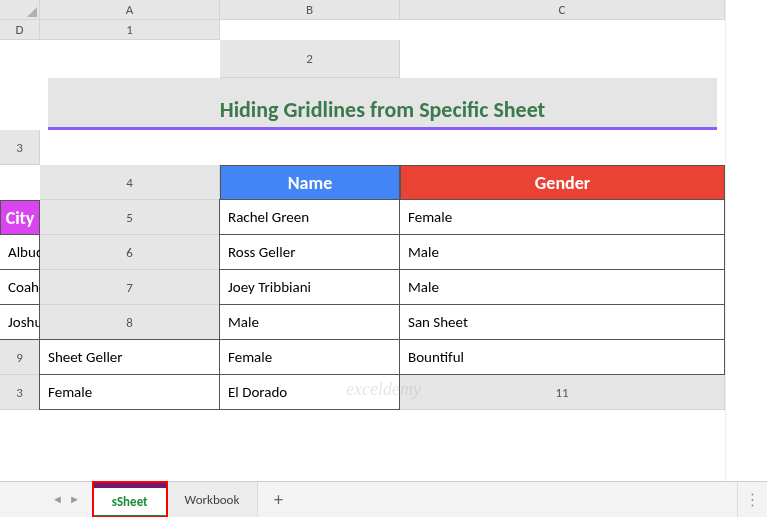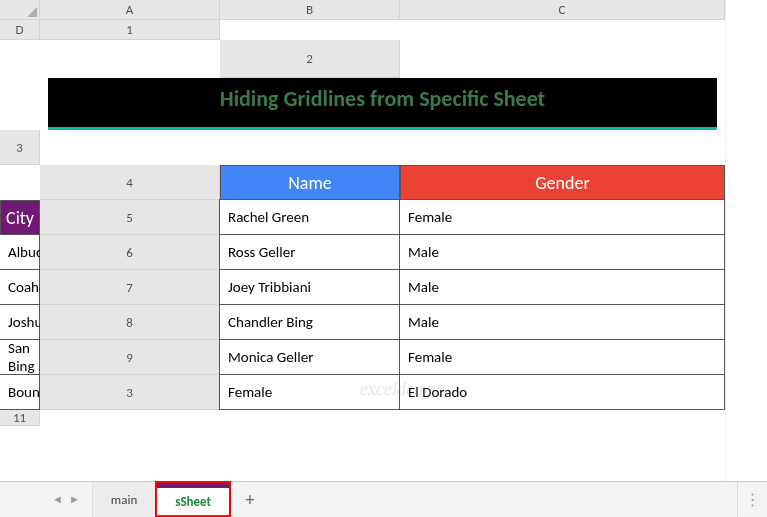--- a/index.html
+++ b/index.html
@@ -59,41 +59,41 @@
       cursor: pointer;
     }
     .cell {
       background: #fff;
       position: relative;
     }
     .title-cell {
       font-size: 22px;
       font-weight: bold;
       color: #3b7a4a;
-      background: #000000;
+      background: #e5e5e5;
       display: flex;
       align-items: flex-end;
       justify-content: center;
-      padding-bottom: 15px;
-      border-bottom: 3px solid #14b8a6;
+      padding-bottom: 4px;
+      border-bottom: 3px solid #8b5cf6;
       margin: 0 8px;
     }
     .th {
       color: #fff;
       font-size: 18px;
-      font-weight: normal;
+      font-weight: bold;
       text-align: center;
       display: flex;
       align-items: center;
       justify-content: center;
       border: 1px solid #555;
     }
     .th-name { background: #4285f4; }
     .th-gender { background: #ea4335; }
-    .th-city { background: #701a75; }
+    .th-city { background: #d946ef; }
     .td {
       border: 1px solid #555;
       padding: 8px 8px;
       font-size: 15px;
       display: flex;
       align-items: center;
       background: #fff;
       margin-top: -1px;
       margin-left: -1px;
     }
@@ -102,21 +102,20 @@
       position: absolute;
       left: 50%;
       top: 50%;
       transform: translate(-50%, 120px);
       color: rgba(150,150,150,0.25);
       font-size: 18px;
       font-style: italic;
       pointer-events: none;
       z-index: 5;
       font-family: Georgia, serif;
-      margin-left: 14px;
     }
     .tabbar {
       position: absolute;
       bottom: 0;
       left: 0;
       right: 0;
       height: 36px;
       background: #f3f3f3;
       border-top: 1px solid #ccc;
       display: flex;
@@ -217,25 +216,24 @@
     <div class="td">Albuquerque</div>
     <div class="row-header">6</div>
     <div class="td">Ross Geller</div>
     <div class="td">Male</div>
     <div class="td">Coahoma</div>
     <div class="row-header">7</div>
     <div class="td">Joey Tribbiani</div>
     <div class="td">Male</div>
     <div class="td">Joshua</div>
     <div class="row-header">8</div>
-    <div class="td">Chandler Bing</div>
     <div class="td">Male</div>
-    <div class="td">San Bing</div>
+    <div class="td">San Sheet</div>
     <div class="row-header">9</div>
-    <div class="td">Monica Geller</div>
+    <div class="td">Sheet Geller</div>
     <div class="td">Female</div>
     <div class="td">Bountiful</div>
     <div class="row-header">3</div>
     <div class="td">Female</div>
     <div class="td">El Dorado</div>
     <div class="row-header">11</div>
     <div class="cell"></div>
     <div class="cell"></div>
     <div class="cell"></div>
     <div class="cell"></div>
@@ -244,18 +242,18 @@
 <div class="watermark">exceldemy</div>
 
 <div class="edge-right"></div>
 
 <div class="tabbar">
   <div class="nav-arrows">
     <span class="nav-arrow">◄</span>
     <span class="nav-arrow">►</span>
   </div>
   <div id="tabs" style="display:flex;">
-      <div class="tab">main</div>
       <div class="tab active highlighted">sSheet</div>
+      <div class="tab">Workbook</div>
     </div>
   <div class="add-tab">+</div>
   <div class="tab-menu">⋮</div>
 </div>
 
 </body></html>

